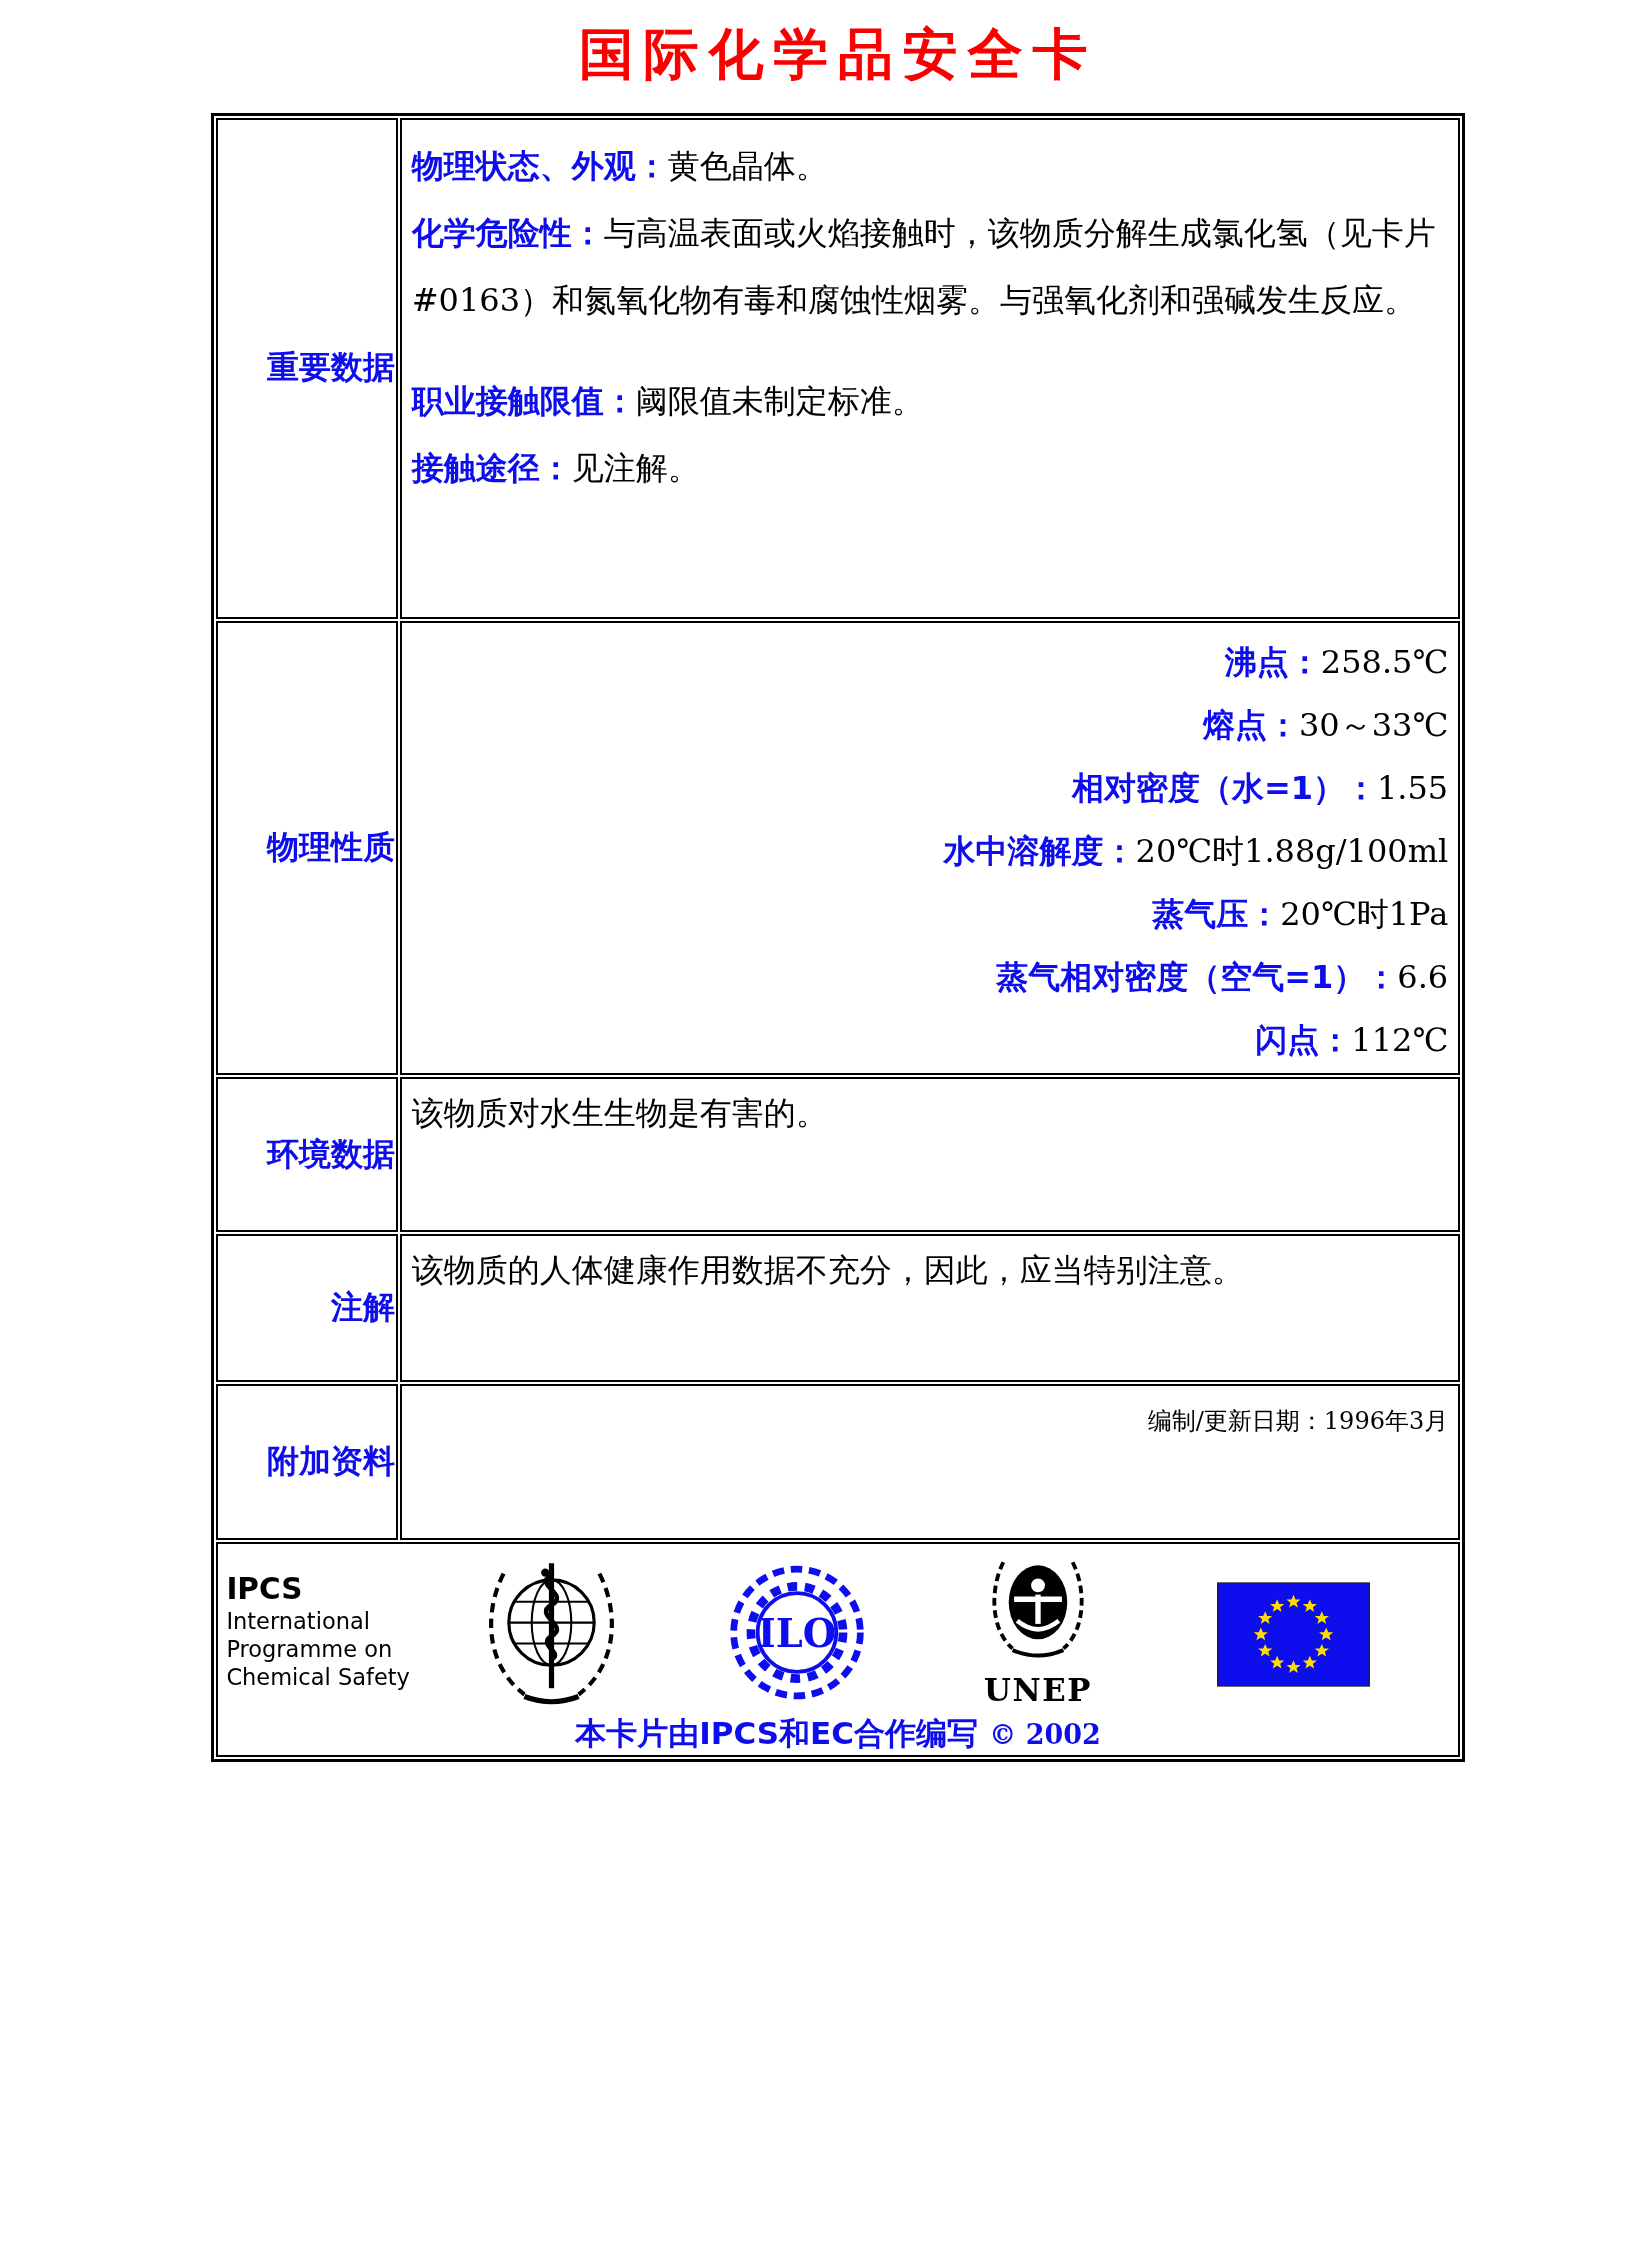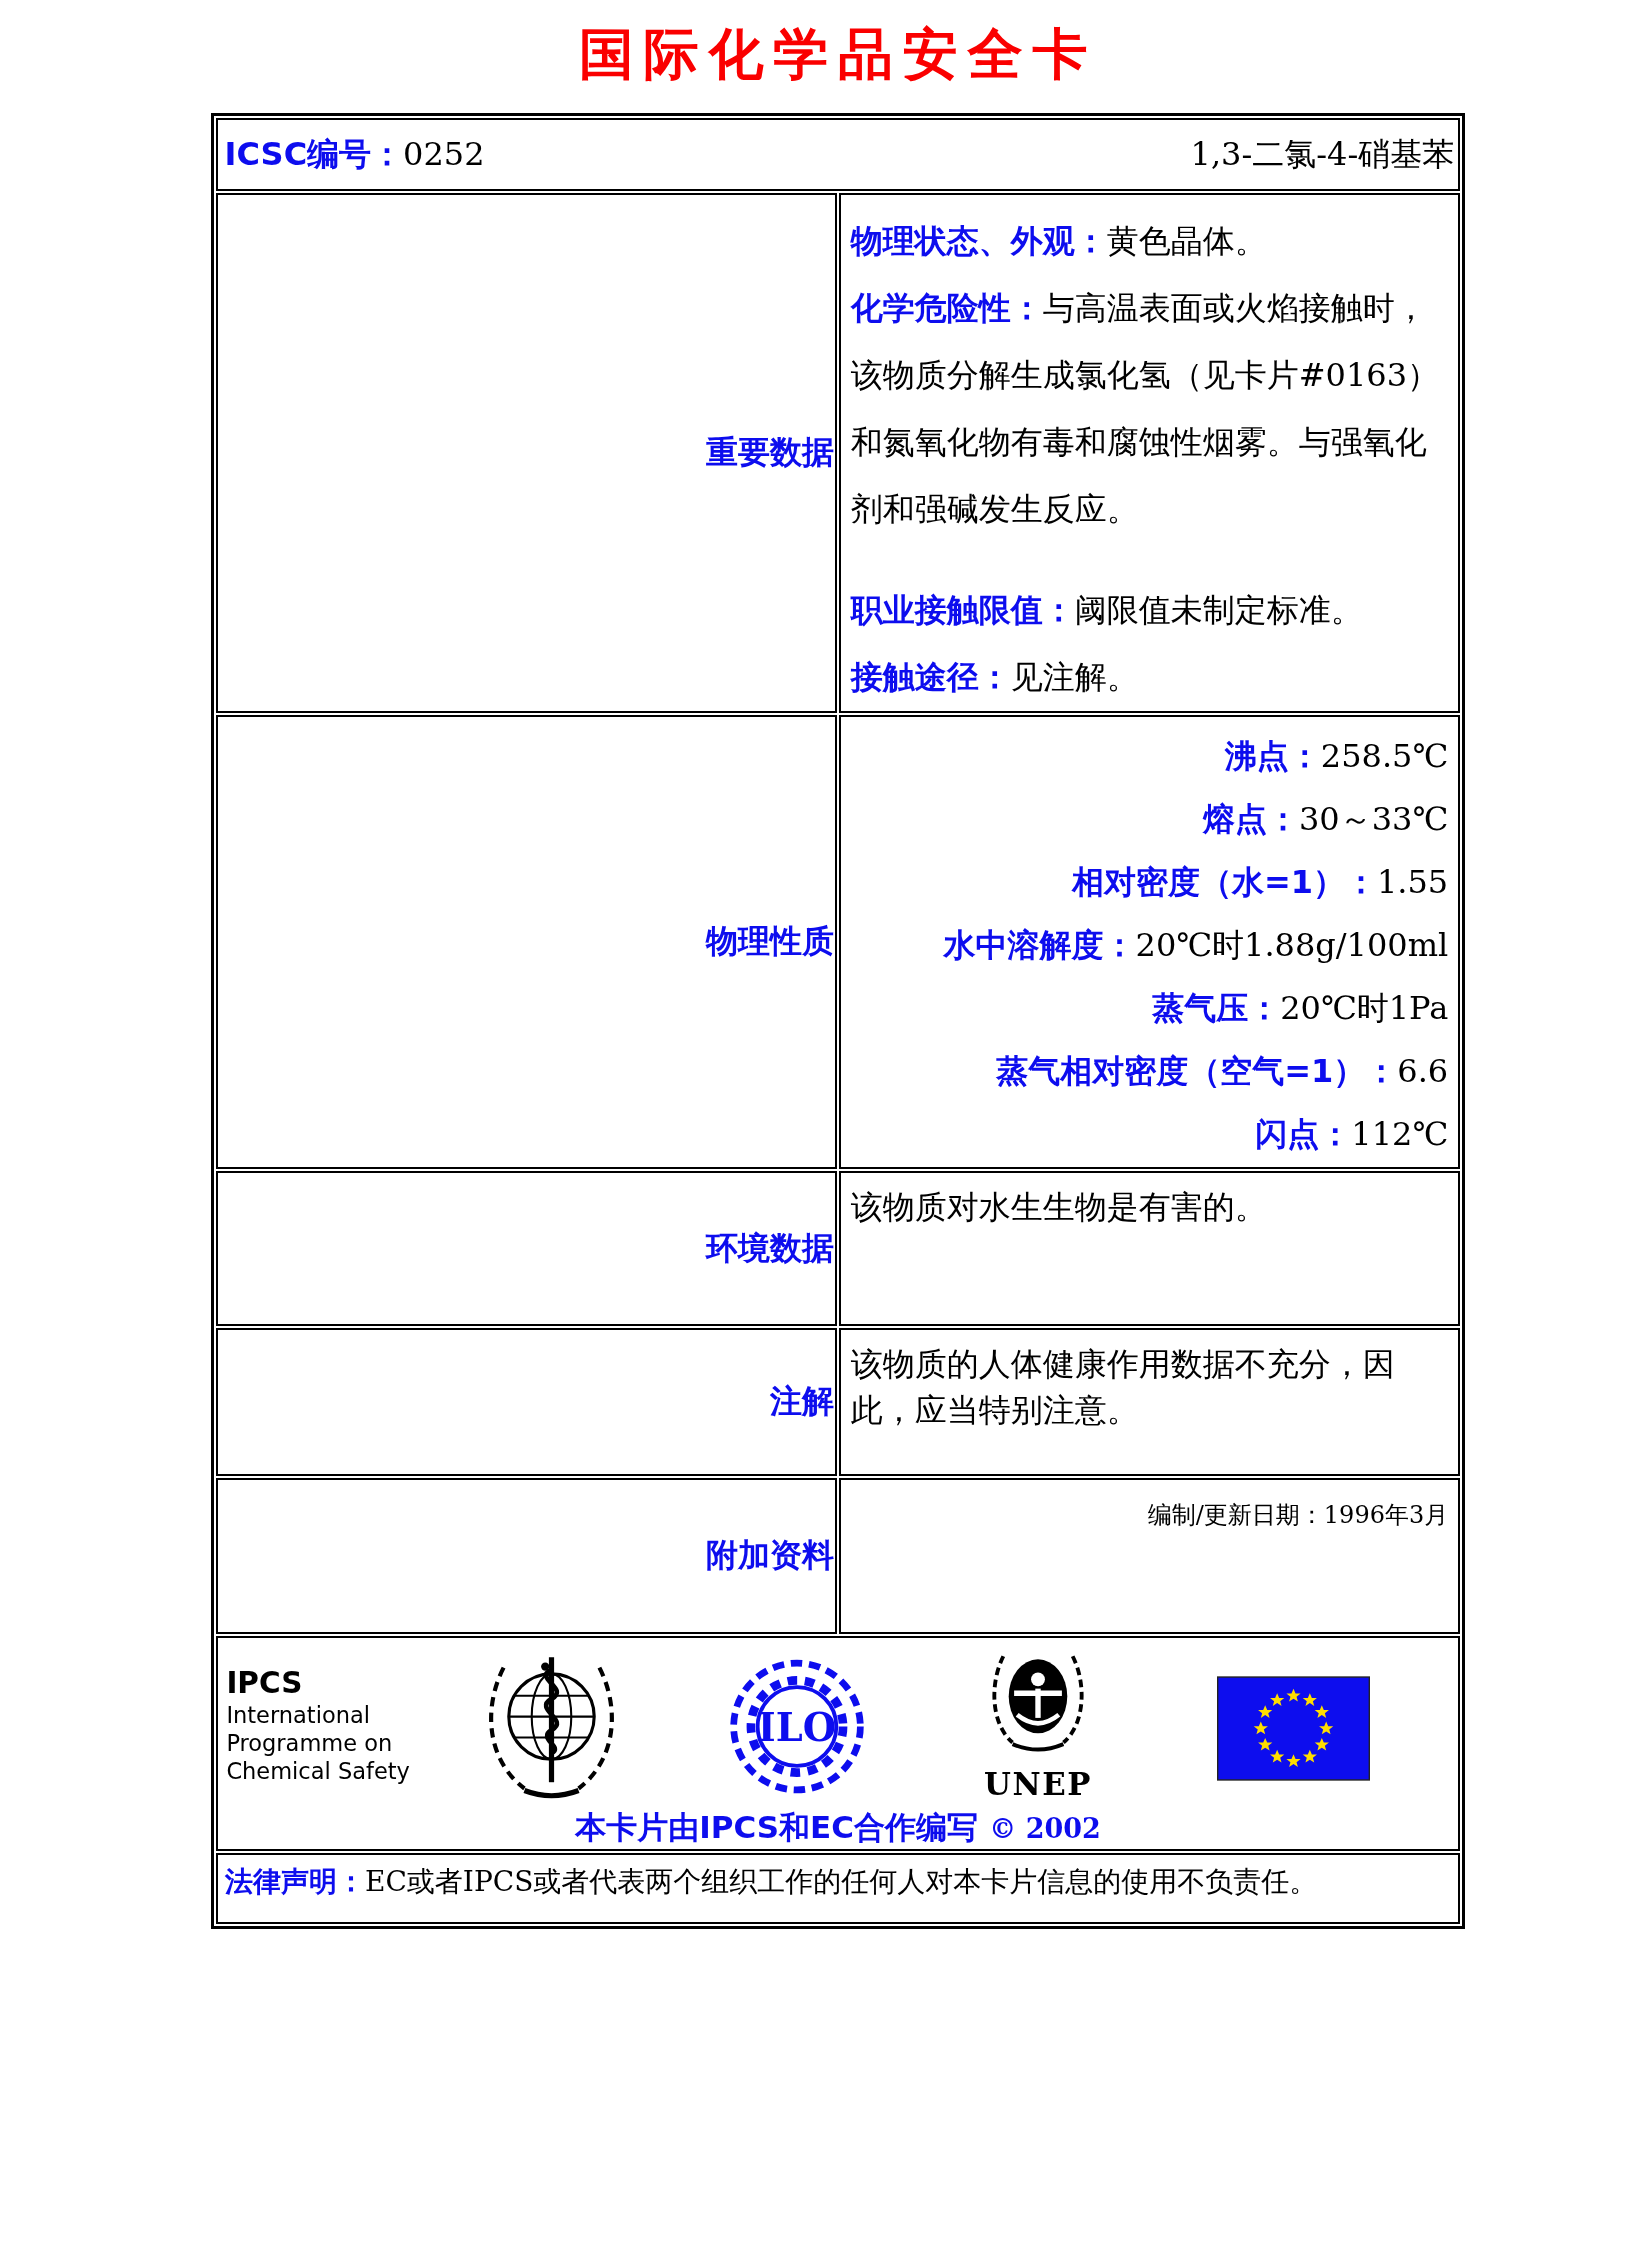--- a/index.html
+++ b/index.html
@@ -44,30 +44,20 @@
 <body>
 
 <div class="page">
   <div class="doc">
 
     <h1 class="title">国际化学品安全卡</h1>
 
     <table class="card">
 
       <tbody>
-          <tr>
-        <td colspan="2">
-          <div class="hdr">
-            <span>
-              <span class="blue">ICSC编号：</span><span class="blk">0252</span>
-            </span>
-            <span class="blk">1,3-二氯-4-硝基苯</span>
-          </div>
-        </td>
-      </tr>
 
       <tr>
         <td class="lbl">重要数据</td>
         <td class="imp">
           <p><span class="blue">物理状态、外观：</span><span class="blk">黄色晶体。</span></p>
           <p><span class="blue">化学危险性：</span><span class="blk">与高温表面或火焰接触时，该物质分解生成氯化氢（见卡片#0163）和氮氧化物有毒和腐蚀性烟雾。与强氧化剂和强碱发生反应。</span></p>
           <p class="gap-above"><span class="blue">职业接触限值：</span><span class="blk">阈限值未制定标准。</span></p>
           <p><span class="blue">接触途径：</span><span class="blk">见注解。</span></p>
         </td>
       </tr>
@@ -163,22 +153,17 @@
               <use href="#eu-star" transform="translate(69.3,51.5)"></use>
               <use href="#eu-star" transform="translate(86.5,34.3)"></use>
             </svg>
           </div>
           <div class="credit">
             <span class="blue">本卡片由IPCS和EC合作编写</span><span class="copy">© 2002</span>
           </div>
         </td>
       </tr>
 
-      <tr>
-        <td colspan="2" class="legal">
-          <span class="blue">法律声明：</span><span class="blk">EC或者IPCS或者代表两个组织工作的任何人对本卡片信息的使用不负责任。</span>
-        </td>
-      </tr>
     </tbody>
       </table>
   </div>
 </div>
 
 
 </body></html>

